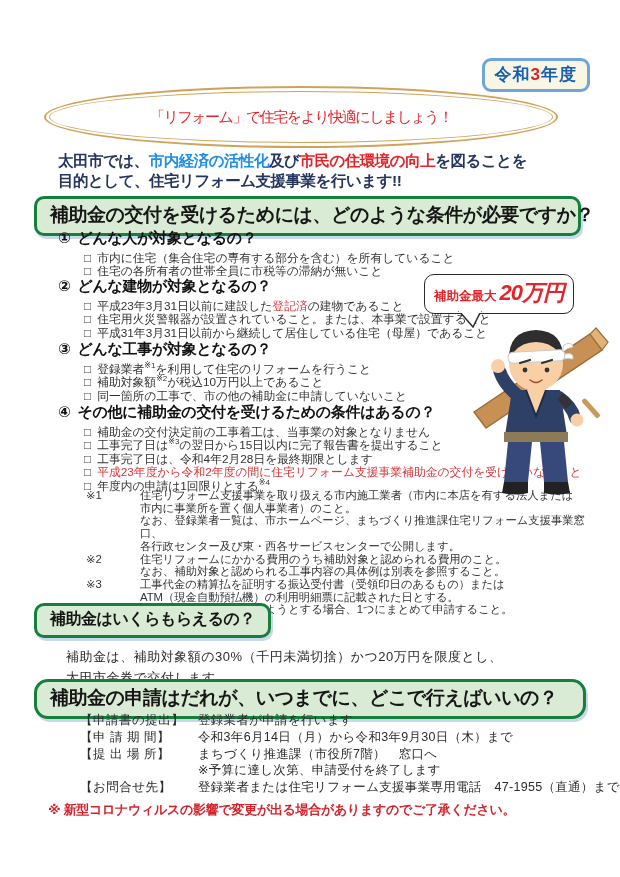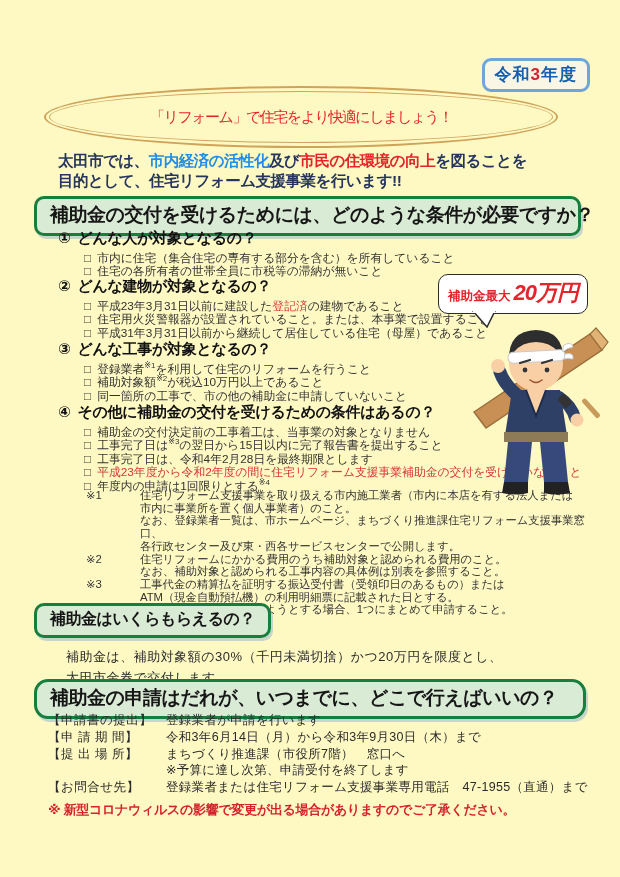--- a/index.html
+++ b/index.html
@@ -1,16 +1,16 @@
 <!DOCTYPE html>
 <html><head>
 <meta charset="utf-8">
 <style>
   html,body{margin:0;padding:0;background:#e8e8e8;}
-  .page{position:relative;width:620px;height:877px;background:#fef9c3;
+  .page{position:relative;width:620px;height:877px;background:#ffffff;
         font-family:"Liberation Sans","DejaVu Sans",sans-serif;color:#222;overflow:hidden;}
 
   
   .year-badge{position:absolute;top:58px;right:30px;background:#faf6e6;
     border:3px solid #6fa5d8;border-radius:9px;padding:2px 10px 3px;
     font-weight:bold;font-size:17px;letter-spacing:1px;}
   .year-badge .b{color:#1560b0}.year-badge .r{color:#d5232d}
 
   
   .oval{position:absolute;left:44px;top:86px;width:510px;height:58px;
@@ -39,29 +39,29 @@
   sup{font-size:8px;vertical-align:super;line-height:0;}
 
   .notes{position:absolute;left:86px;top:489px;width:500px;font-size:11.3px;line-height:12.7px;color:#333;}
   .note{display:flex;}
   .note .lbl{width:28px;flex:none;}
   .note .lines{flex:1;margin-left:26px;}
 
   .amount{position:absolute;left:66px;top:646px;font-size:13px;line-height:21px;color:#2b2b2b;letter-spacing:0.5px;}
 
   .app{position:absolute;left:48px;top:712px;font-size:12.5px;line-height:16.8px;color:#2b2b2b;}
-  .app-row{display:flex;}
+  .app-row{display:flex;margin-left:32px;}
   .app-row .lbl{width:118px;flex:none;letter-spacing:0.5px;}
   .app-row .val{letter-spacing:0.3px;}
 
   .footer-note{position:absolute;left:48px;top:801px;color:#d5232d;font-weight:bold;
     font-size:13px;letter-spacing:-0.3px;}
 
   
-  .bubble{position:absolute;left:438px;top:274px;background:#fff;border:1.5px solid #2b2b2b;
+  .bubble{position:absolute;left:424px;top:274px;background:#fff;border:1.5px solid #2b2b2b;
     border-radius:10px;padding:3px 9px 5px;white-space:nowrap;display:flex;align-items:baseline;}
   .bubble .pre{color:#e3242b;font-weight:bold;font-size:12.5px;margin-right:3px;}
   .bubble .amt{color:#e3242b;font-weight:bold;font-size:22px;font-style:italic;letter-spacing:-1px;}
   .bubble .tail{position:absolute;left:32px;bottom:-15px;width:26px;height:17px;}
 
   .illus{position:absolute;left:462px;top:300px;width:152px;height:205px;}
 </style>
 </head>
 <body>
 

